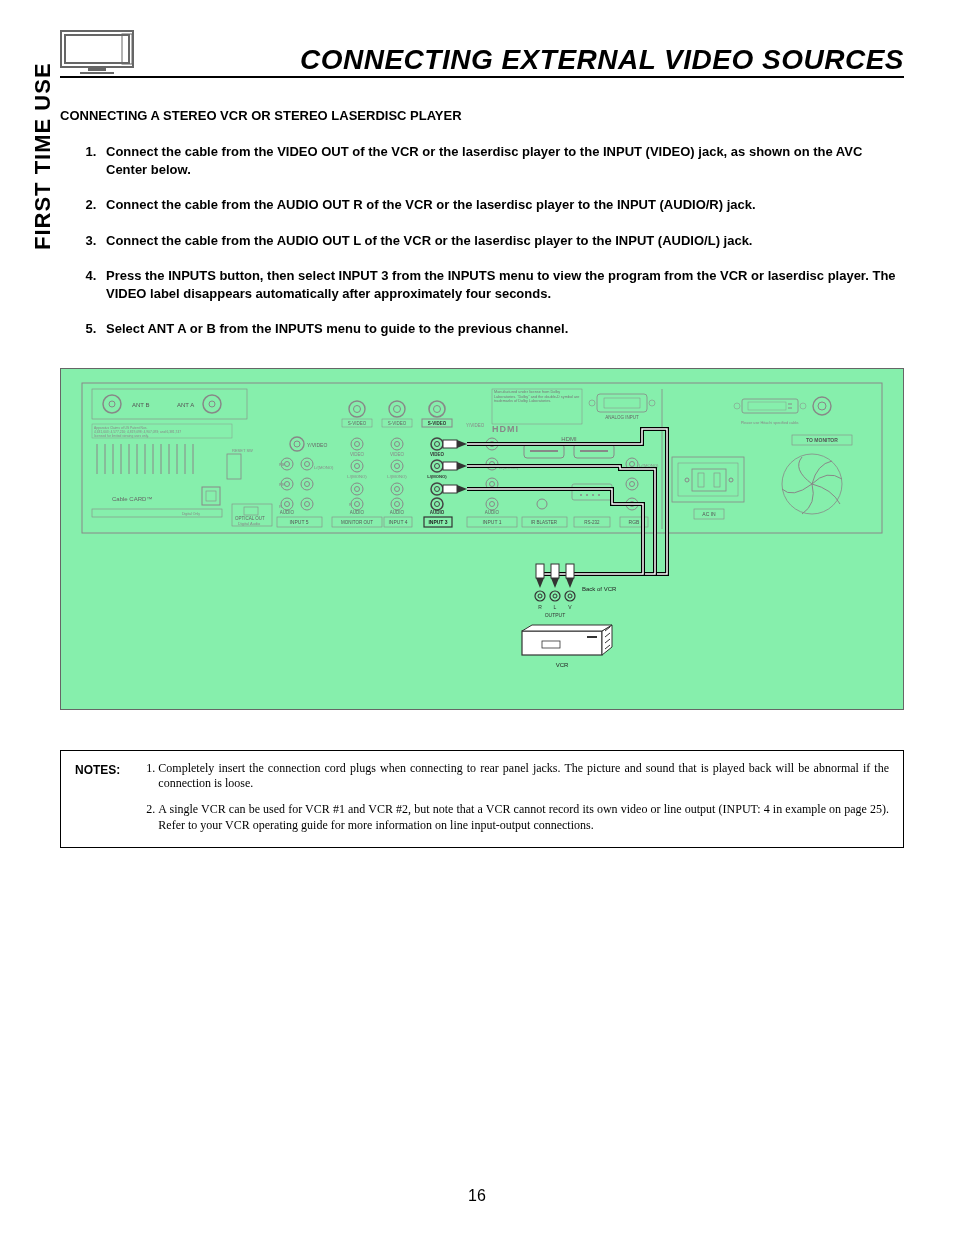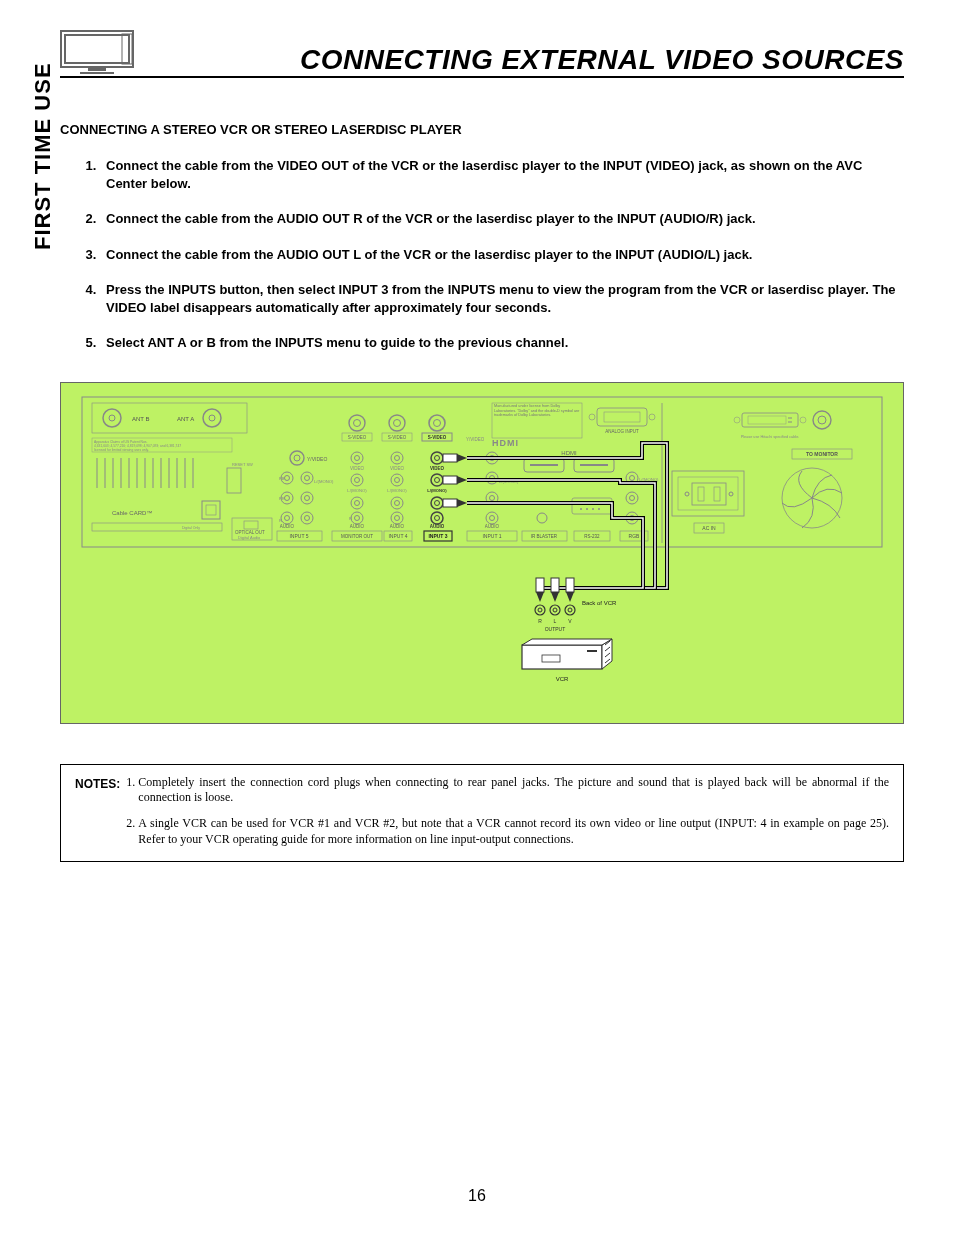--- a/index.html
+++ b/index.html
@@ -43,21 +43,21 @@
     top: 250px;
     transform: rotate(-90deg);
     transform-origin: left top;
     font-size: 22px;
     font-weight: bold;
     letter-spacing: 1px;
     white-space: nowrap;
   }
   .content {
     margin-left: 10px;
-    margin-top: 44px;
+    margin-top: 30px;
   }
   .section-heading {
     font-size: 13px;
     font-weight: bold;
     margin-bottom: 20px;
   }
   ol.steps {
     list-style: decimal;
     padding-left: 40px;
     margin: 0 0 30px 0;
@@ -67,31 +67,32 @@
     font-size: 13px;
     line-height: 1.35;
     margin-bottom: 18px;
     padding-left: 6px;
   }
   .diagram-box {
     border: 1px solid #666;
     height: 340px;
     margin: 10px 0 40px 0;
     position: relative;
-    background: #bef264;
+    background: #86efac;
     overflow: hidden;
   }
   .diagram-box svg {
     width: 100%;
     height: 100%;
   }
   .notes-box {
     border: 1px solid #000;
     padding: 10px 14px 14px 14px;
     display: flex;
+    gap: 20px;
     margin-top: 20px;
   }
   .notes-label {
     font-size: 12px;
     font-weight: bold;
     flex: 0 0 auto;
     padding-top: 2px;
   }
   .notes-list {
     list-style: decimal;

